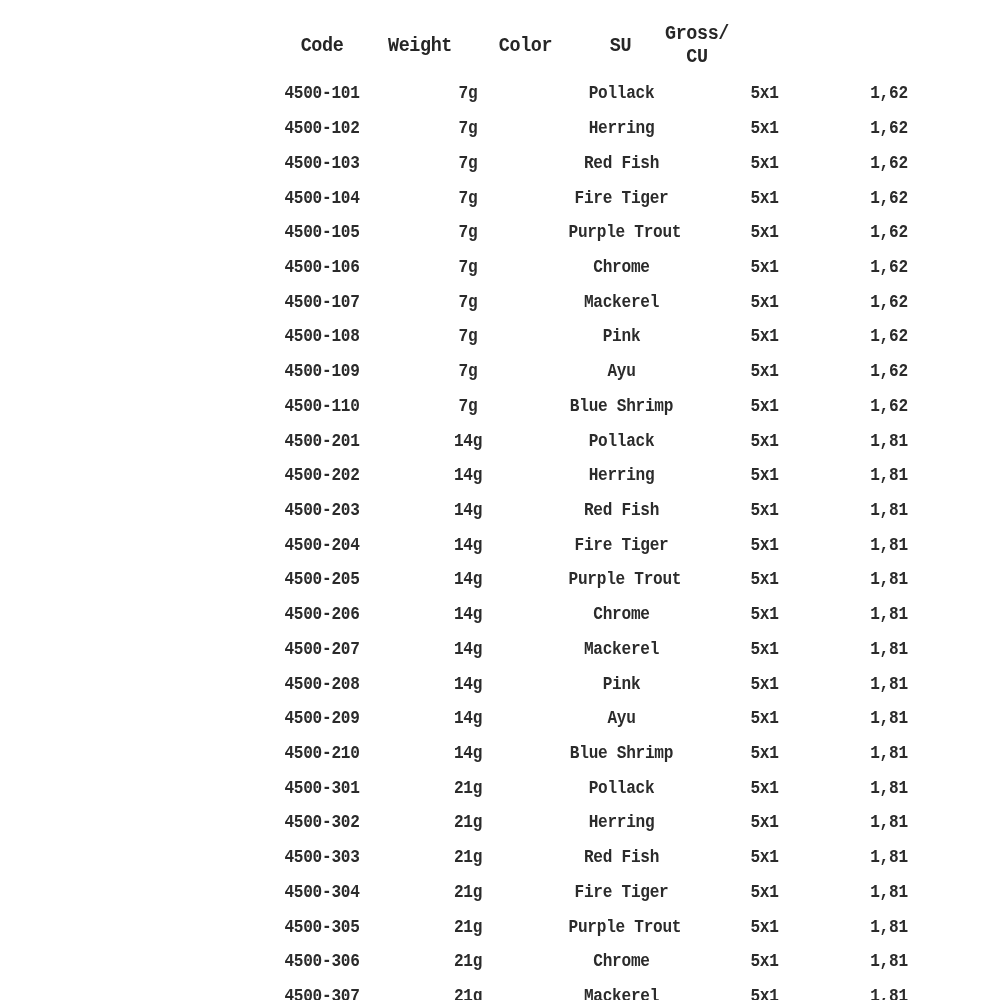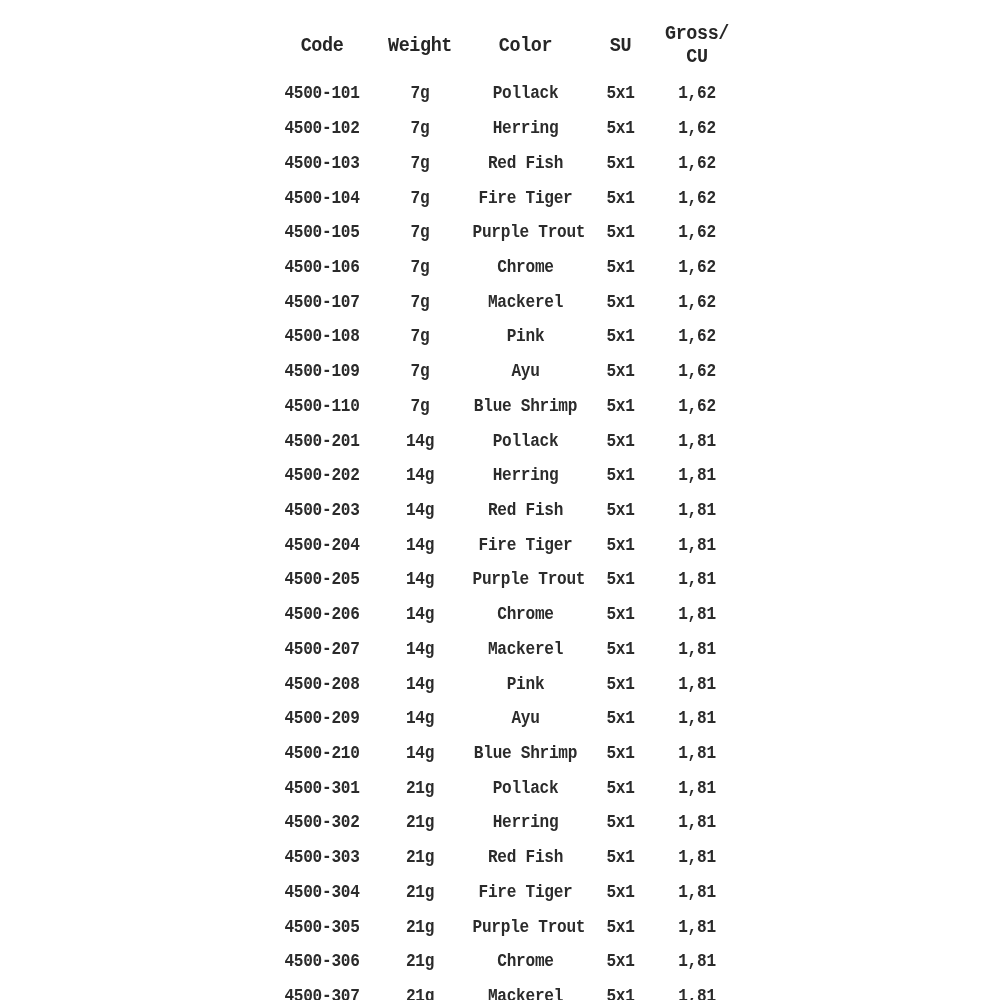--- a/index.html
+++ b/index.html
@@ -27,20 +27,21 @@
   .hdr-row, .row {
     display: grid;
     grid-template-columns: 100px 96px 115px 75px 78px;
     align-items: center;
   }
   .hdr-row {
     height: 62px;
   }
   .row {
     height: 34.72px;
+    gap: 48px;
   }
   .hdr-cell {
     text-align: center;
     font-weight: bold;
     font-size: 20px;
     letter-spacing: -0.4px;
     color: #262626;
     line-height: 1.15;
     white-space: pre-line;
     transform: scaleX(0.92);

